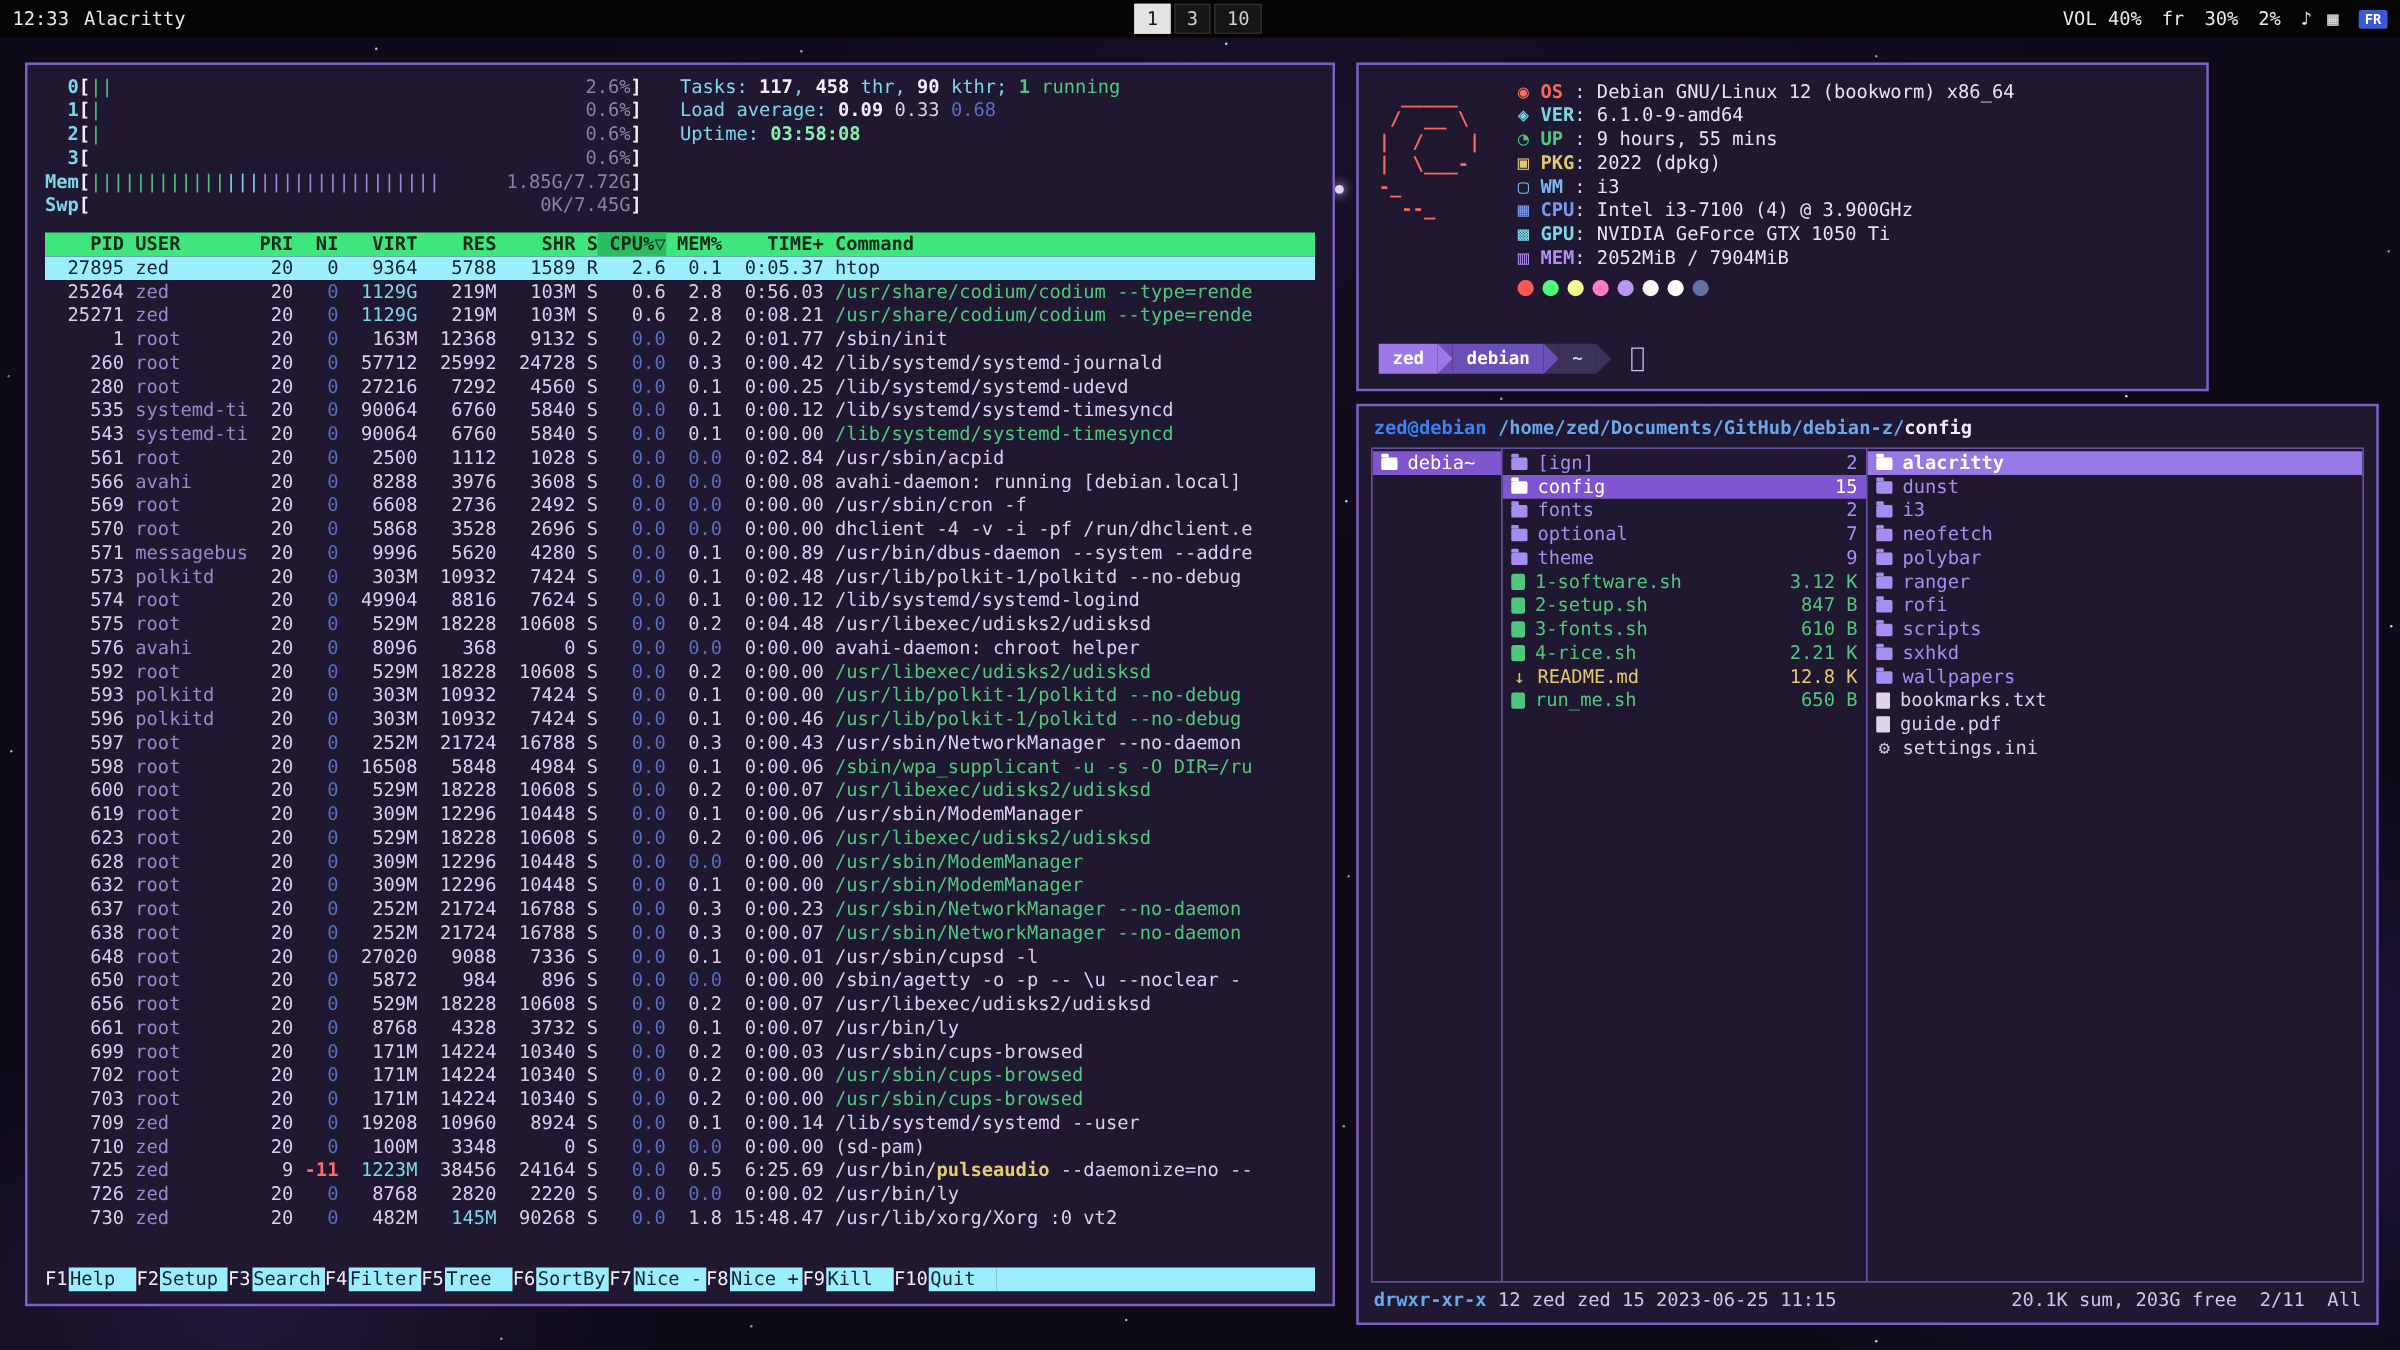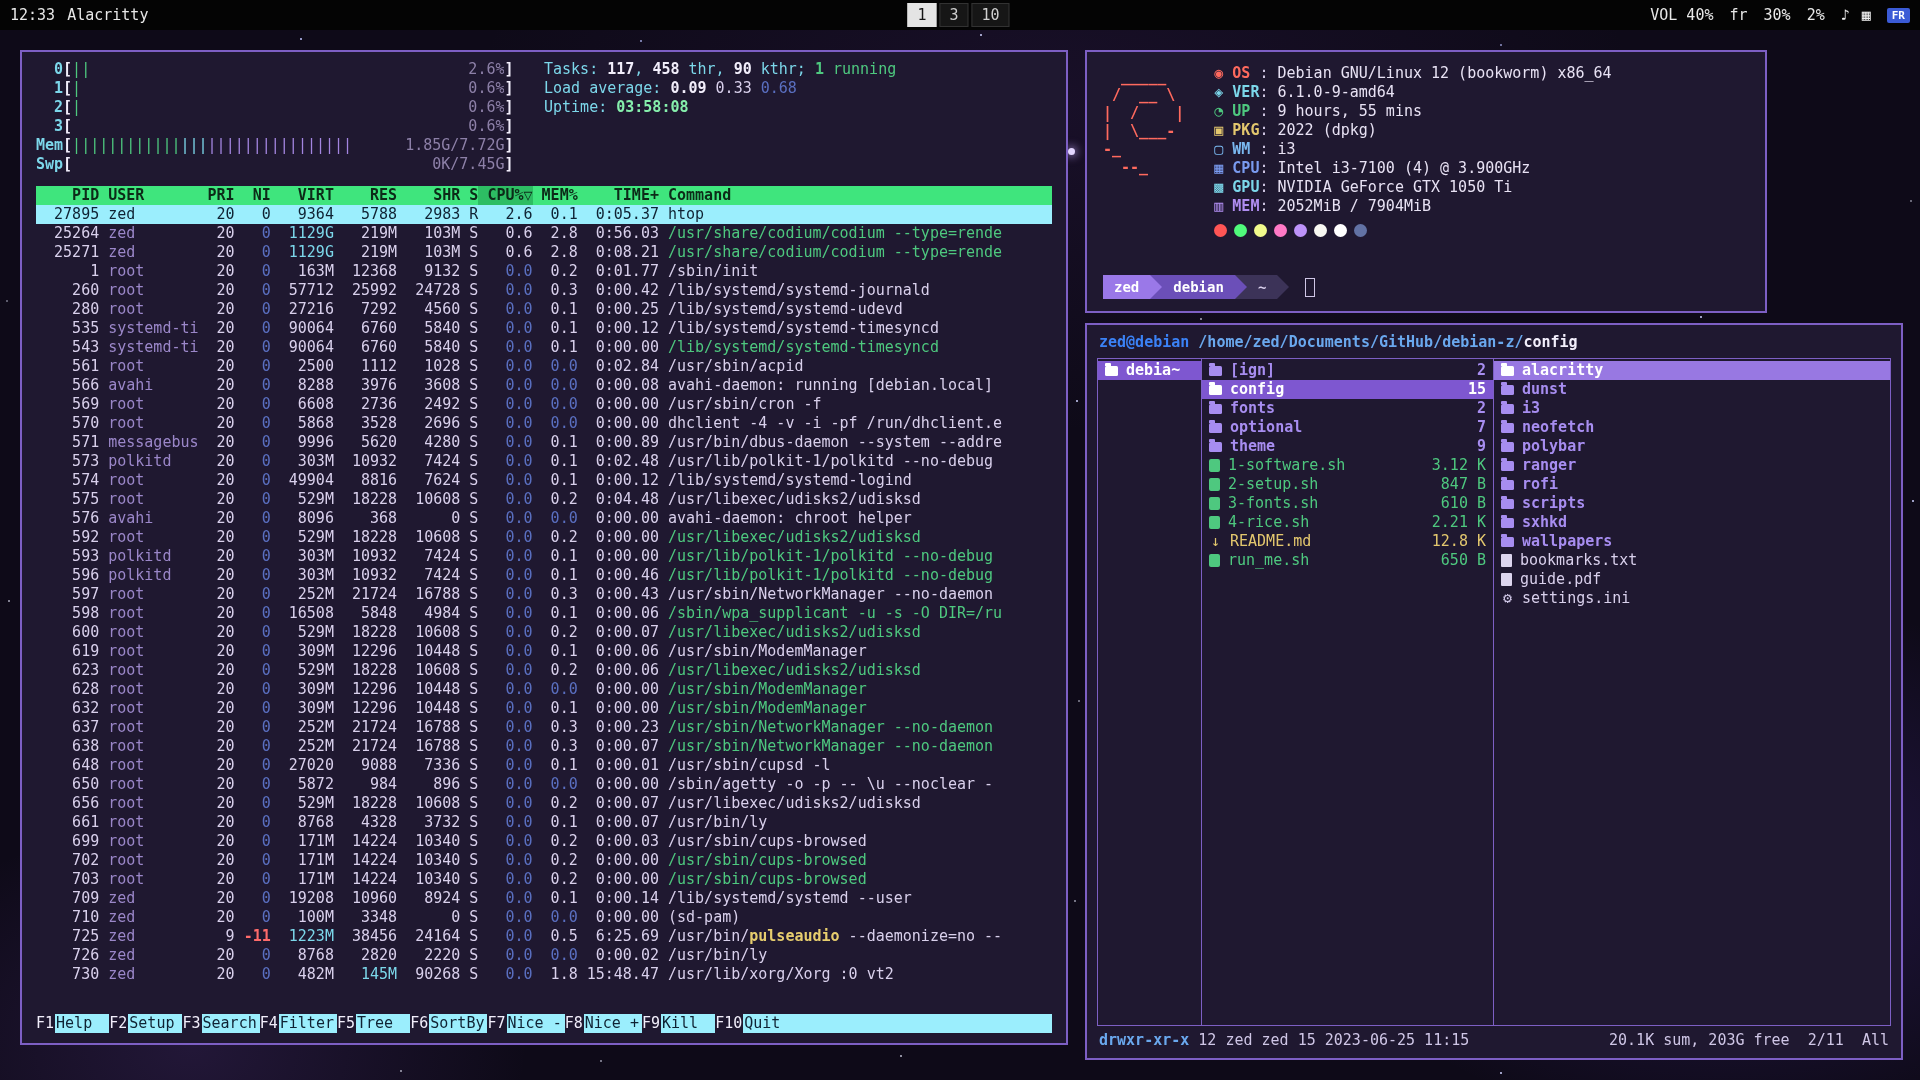--- a/index.html
+++ b/index.html
@@ -104,21 +104,21 @@
   .rtitle{padding:2px 2px 6px;white-space:pre}
   .rt-host{color:#3b82f6;font-weight:bold}
   .rt-path{color:#6aa8ee;font-weight:bold}
   .rt-cwd{color:#f2eefb;font-weight:bold}
   .rcols{flex:1;display:flex;border:1px solid #7d5fc4;overflow:hidden}
   .rcol{overflow:hidden;padding:2px 0}
   .rcol.left{width:104px;border-right:1px solid #7d5fc4}
   .rcol.mid{width:292px;border-right:1px solid #7d5fc4}
   .rcol.right{flex:1}
   .fitem{display:flex;align-items:center;height:19px;padding:0 7px;white-space:pre}
-  .t-folder{color:#a78df0;font-weight:bold}
+  .t-folder{color:#a78df0;font-weight:normal}
   .t-sh{color:#4ec87f}
   .t-md{color:#e3c76e}
   .t-txt,.t-pdf,.t-ini{color:#d9d0ec}
   .fname{flex:1;overflow:hidden}
   .fsize{margin-left:8px}
   .rsel{background:#7e57d0;color:#fff}
   .rsel .fico.folder{background:#fff}
   .rsel2{background:#9878e2;color:#fff;font-weight:bold}
   .rsel2 .fico.folder{background:#fff}
   .fico{display:inline-block;width:13px;height:10px;border-radius:1.5px;margin-right:8px;position:relative;flex:none}
@@ -177,21 +177,21 @@
       </div>
     <div class="htop-info">
         <div class="iline"><span class="c-cyan">Tasks: </span><span class="c-wb">117</span><span class="c-cyan">, </span><span class="c-wb">458</span><span class="c-cyan"> thr, </span><span class="c-wb">90</span><span class="c-cyan"> kthr; </span><span class="c-gb">1</span><span class="c-green"> running</span></div>
         <div class="iline"><span class="c-cyan">Load average: </span><span class="c-wb">0.09 </span><span class="c-w">0.33 </span><span class="c-sh">0.68</span></div>
         <div class="iline"><span class="c-cyan">Uptime: </span><span class="c-cyb">03:58:08</span></div>
       </div>
   </div>
   <div class="spacer"></div>
   <div class="phead"><span class="cpid">PID</span><span class="cuser">USER</span><span class="cpri">PRI</span><span class="cni">NI</span><span class="cvirt">VIRT</span><span class="cres">RES</span><span class="cshr">SHR</span><span class="cst">S</span><span class="ccpu">CPU%▽</span><span class="cmem">MEM%</span><span class="ctime">TIME+</span><span class="ccmd">Command</span></div>
   <div class="plist">
-      <div class="prow sel"><span class="cpid">27895</span><span class="cuser c-user">zed</span><span class="cpri">20</span><span class="cni c-sh">0</span><span class="cvirt">9364</span><span class="cres">5788</span><span class="cshr">2983</span><span class="cst">R</span><span class="ccpu">2.6</span><span class="cmem">0.1</span><span class="ctime">0:05.37</span><span class="ccmd">htop</span></div>
+      <div class="prow sel"><span class="cpid">27895</span><span class="cuser c-user">zed</span><span class="cpri">20</span><span class="cni c-sh">0</span><span class="cvirt">9364</span><span class="cres">5788</span><span class="cshr">1589</span><span class="cst">R</span><span class="ccpu">2.6</span><span class="cmem">0.1</span><span class="ctime">0:05.37</span><span class="ccmd">htop</span></div>
       <div class="prow"><span class="cpid">25264</span><span class="cuser c-user">zed</span><span class="cpri">20</span><span class="cni c-sh">0</span><span class="cvirt c-cy2">1129G</span><span class="cres">219M</span><span class="cshr">103M</span><span class="cst">S</span><span class="ccpu">0.6</span><span class="cmem">2.8</span><span class="ctime">0:56.03</span><span class="ccmd c-green">/usr/share/codium/codium --type=rende</span></div>
       <div class="prow"><span class="cpid">25271</span><span class="cuser c-user">zed</span><span class="cpri">20</span><span class="cni c-sh">0</span><span class="cvirt c-cy2">1129G</span><span class="cres">219M</span><span class="cshr">103M</span><span class="cst">S</span><span class="ccpu">0.6</span><span class="cmem">2.8</span><span class="ctime">0:08.21</span><span class="ccmd c-green">/usr/share/codium/codium --type=rende</span></div>
       <div class="prow"><span class="cpid">1</span><span class="cuser c-user">root</span><span class="cpri">20</span><span class="cni c-sh">0</span><span class="cvirt">163M</span><span class="cres">12368</span><span class="cshr">9132</span><span class="cst">S</span><span class="ccpu c-sh">0.0</span><span class="cmem">0.2</span><span class="ctime">0:01.77</span><span class="ccmd">/sbin/init</span></div>
       <div class="prow"><span class="cpid">260</span><span class="cuser c-user">root</span><span class="cpri">20</span><span class="cni c-sh">0</span><span class="cvirt">57712</span><span class="cres">25992</span><span class="cshr">24728</span><span class="cst">S</span><span class="ccpu c-sh">0.0</span><span class="cmem">0.3</span><span class="ctime">0:00.42</span><span class="ccmd">/lib/systemd/systemd-journald</span></div>
       <div class="prow"><span class="cpid">280</span><span class="cuser c-user">root</span><span class="cpri">20</span><span class="cni c-sh">0</span><span class="cvirt">27216</span><span class="cres">7292</span><span class="cshr">4560</span><span class="cst">S</span><span class="ccpu c-sh">0.0</span><span class="cmem">0.1</span><span class="ctime">0:00.25</span><span class="ccmd">/lib/systemd/systemd-udevd</span></div>
       <div class="prow"><span class="cpid">535</span><span class="cuser c-user">systemd-ti</span><span class="cpri">20</span><span class="cni c-sh">0</span><span class="cvirt">90064</span><span class="cres">6760</span><span class="cshr">5840</span><span class="cst">S</span><span class="ccpu c-sh">0.0</span><span class="cmem">0.1</span><span class="ctime">0:00.12</span><span class="ccmd">/lib/systemd/systemd-timesyncd</span></div>
       <div class="prow"><span class="cpid">543</span><span class="cuser c-user">systemd-ti</span><span class="cpri">20</span><span class="cni c-sh">0</span><span class="cvirt">90064</span><span class="cres">6760</span><span class="cshr">5840</span><span class="cst">S</span><span class="ccpu c-sh">0.0</span><span class="cmem">0.1</span><span class="ctime">0:00.00</span><span class="ccmd c-green">/lib/systemd/systemd-timesyncd</span></div>
       <div class="prow"><span class="cpid">561</span><span class="cuser c-user">root</span><span class="cpri">20</span><span class="cni c-sh">0</span><span class="cvirt">2500</span><span class="cres">1112</span><span class="cshr">1028</span><span class="cst">S</span><span class="ccpu c-sh">0.0</span><span class="cmem c-sh">0.0</span><span class="ctime">0:02.84</span><span class="ccmd">/usr/sbin/acpid</span></div>
       <div class="prow"><span class="cpid">566</span><span class="cuser c-user">avahi</span><span class="cpri">20</span><span class="cni c-sh">0</span><span class="cvirt">8288</span><span class="cres">3976</span><span class="cshr">3608</span><span class="cst">S</span><span class="ccpu c-sh">0.0</span><span class="cmem c-sh">0.0</span><span class="ctime">0:00.08</span><span class="ccmd">avahi-daemon: running [debian.local]</span></div>
       <div class="prow"><span class="cpid">569</span><span class="cuser c-user">root</span><span class="cpri">20</span><span class="cni c-sh">0</span><span class="cvirt">6608</span><span class="cres">2736</span><span class="cshr">2492</span><span class="cst">S</span><span class="ccpu c-sh">0.0</span><span class="cmem c-sh">0.0</span><span class="ctime">0:00.00</span><span class="ccmd">/usr/sbin/cron -f</span></div>

